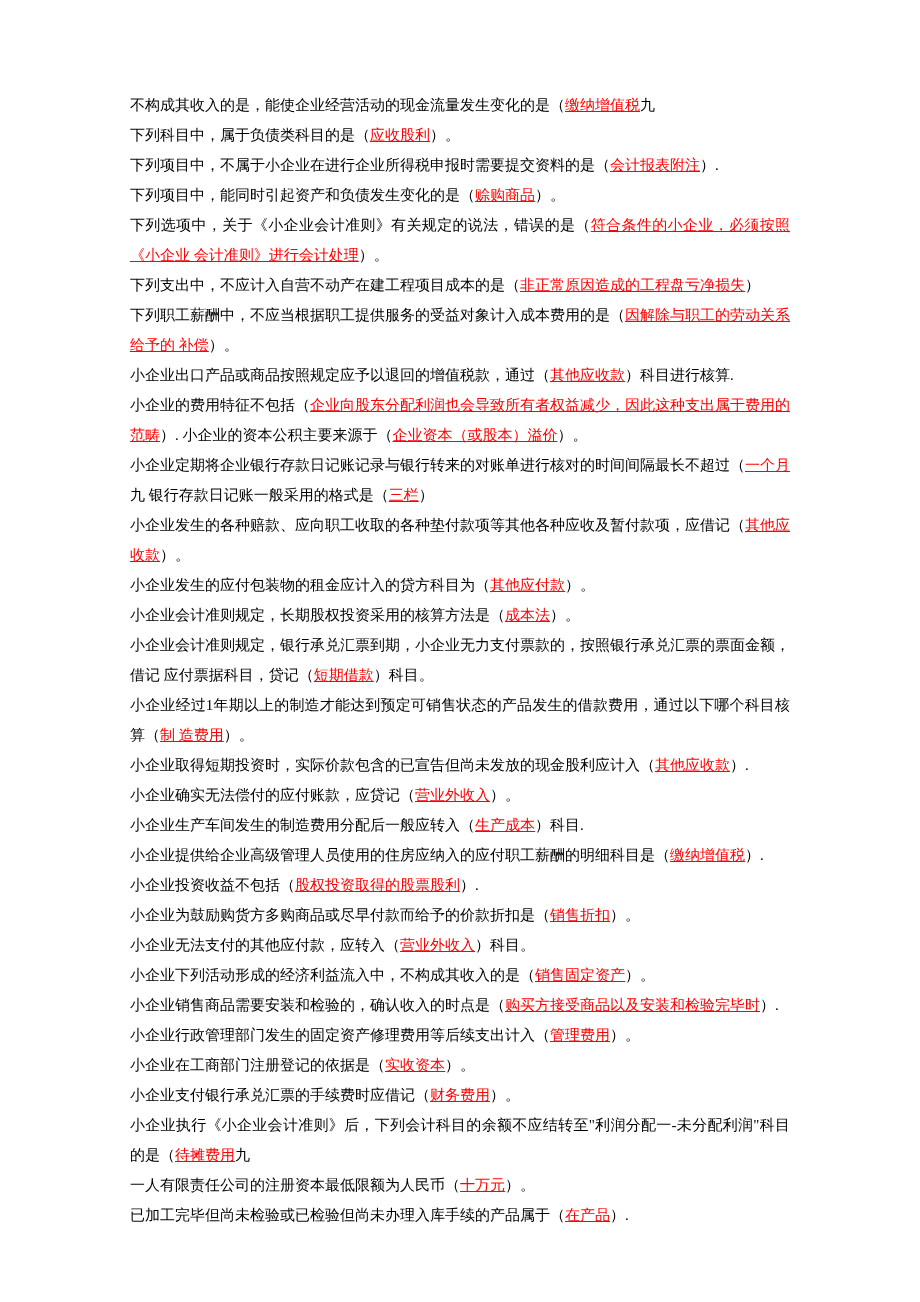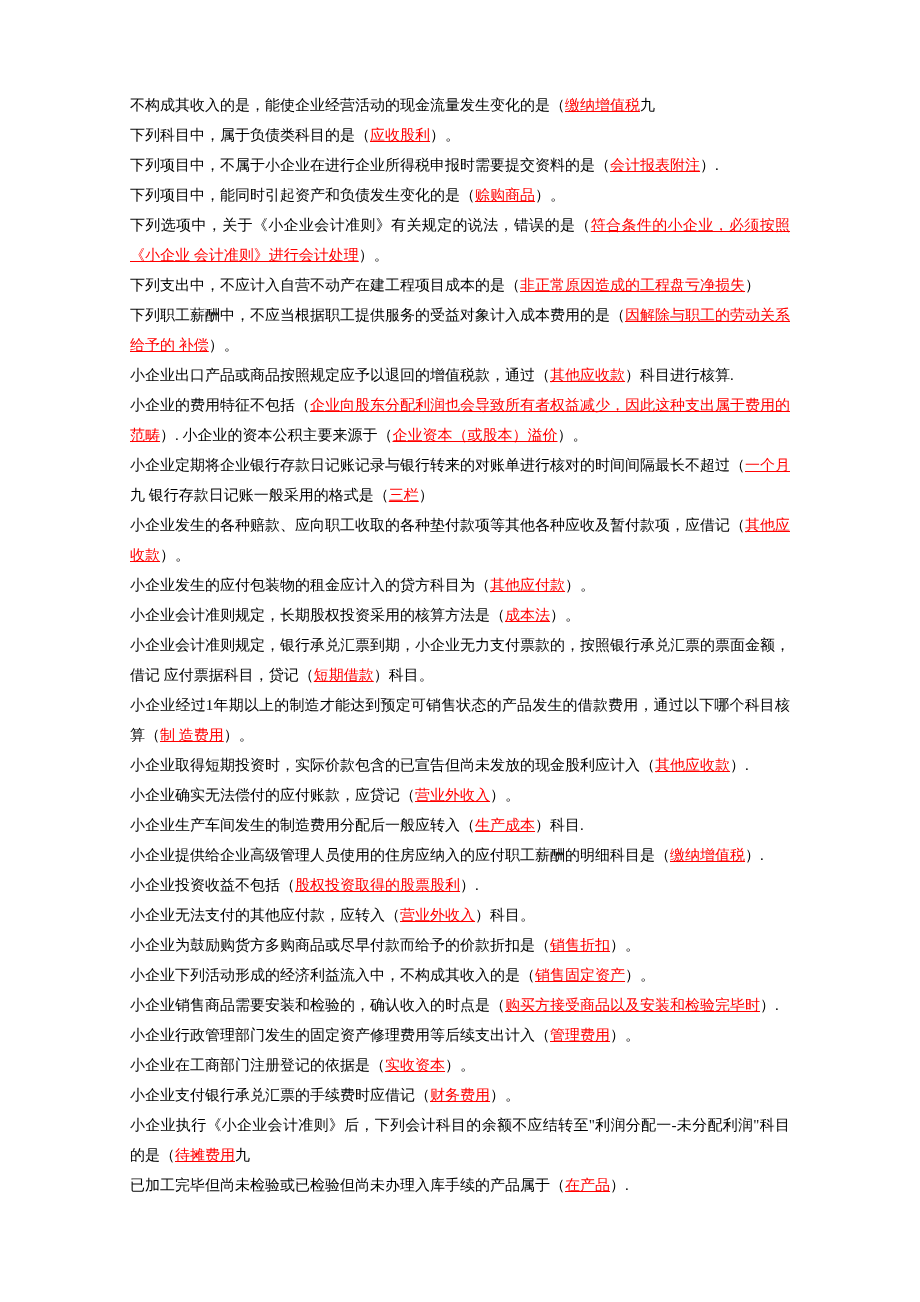--- a/index.html
+++ b/index.html
@@ -43,22 +43,23 @@
     <div class="line"><span class="blk">小企业发生的各种赔款、应向职工收取的各种垫付款项等其他各种应收及暂付款项，应借记（</span><span class="red">其他应收款</span><span class="blk">）。</span></div>
     <div class="line"><span class="blk">小企业发生的应付包装物的租金应计入的贷方科目为（</span><span class="red">其他应付款</span><span class="blk">）。</span></div>
     <div class="line"><span class="blk">小企业会计准则规定，长期股权投资采用的核算方法是（</span><span class="red">成本法</span><span class="blk">）。</span></div>
     <div class="line"><span class="blk">小企业会计准则规定，银行承兑汇票到期，小企业无力支付票款的，按照银行承兑汇票的票面金额，借记 应付票据科目，贷记（</span><span class="red">短期借款</span><span class="blk">）科目。</span></div>
     <div class="line"><span class="blk">小企业经过1年期以上的制造才能达到预定可销售状态的产品发生的借款费用，通过以下哪个科目核算（</span><span class="red">制 造费用</span><span class="blk">）。</span></div>
     <div class="line"><span class="blk">小企业取得短期投资时，实际价款包含的已宣告但尚未发放的现金股利应计入（</span><span class="red">其他应收款</span><span class="blk">）.</span></div>
     <div class="line"><span class="blk">小企业确实无法偿付的应付账款，应贷记（</span><span class="red">营业外收入</span><span class="blk">）。</span></div>
     <div class="line"><span class="blk">小企业生产车间发生的制造费用分配后一般应转入（</span><span class="red">生产成本</span><span class="blk">）科目.</span></div>
     <div class="line"><span class="blk">小企业提供给企业高级管理人员使用的住房应纳入的应付职工薪酬的明细科目是（</span><span class="red">缴纳增值税</span><span class="blk">）.</span></div>
     <div class="line"><span class="blk">小企业投资收益不包括（</span><span class="red">股权投资取得的股票股利</span><span class="blk">）.</span></div>
+    <div class="line"><span class="blk">小企业为鼓励购货方多购商品或尽早付款而给予的价款折扣是（</span><span class="red">销售折扣</span><span class="blk">）。</span></div>
     <div class="line"><span class="blk">小企业无法支付的其他应付款，应转入（</span><span class="red">营业外收入</span><span class="blk">）科目。</span></div>
-    <div class="line"><span class="blk">小企业为鼓励购货方多购商品或尽早付款而给予的价款折扣是（</span><span class="red">销售折扣</span><span class="blk">）。</span></div>
     <div class="line"><span class="blk">小企业下列活动形成的经济利益流入中，不构成其收入的是（</span><span class="red">销售固定资产</span><span class="blk">）。</span></div>
     <div class="line"><span class="blk">小企业销售商品需要安装和检验的，确认收入的时点是（</span><span class="red">购买方接受商品以及安装和检验完毕时</span><span class="blk">）.</span></div>
     <div class="line"><span class="blk">小企业行政管理部门发生的固定资产修理费用等后续支出计入（</span><span class="red">管理费用</span><span class="blk">）。</span></div>
     <div class="line"><span class="blk">小企业在工商部门注册登记的依据是（</span><span class="red">实收资本</span><span class="blk">）。</span></div>
     <div class="line"><span class="blk">小企业支付银行承兑汇票的手续费时应借记（</span><span class="red">财务费用</span><span class="blk">）。</span></div>
     <div class="line"><span class="blk">小企业执行《小企业会计准则》后，下列会计科目的余额不应结转至"利润分配一-未分配利润"科目的是（</span><span class="red">待摊费用</span><span class="blk">九</span></div>
+    <div class="line"><span class="blk">一人有限责任公司的注册资本最低限额为人民币（</span><span class="red">十万元</span><span class="blk">）。</span></div>
     <div class="line"><span class="blk">已加工完毕但尚未检验或已检验但尚未办理入库手续的产品属于（</span><span class="red">在产品</span><span class="blk">）.</span></div>
   </div>
 
 </body></html>

